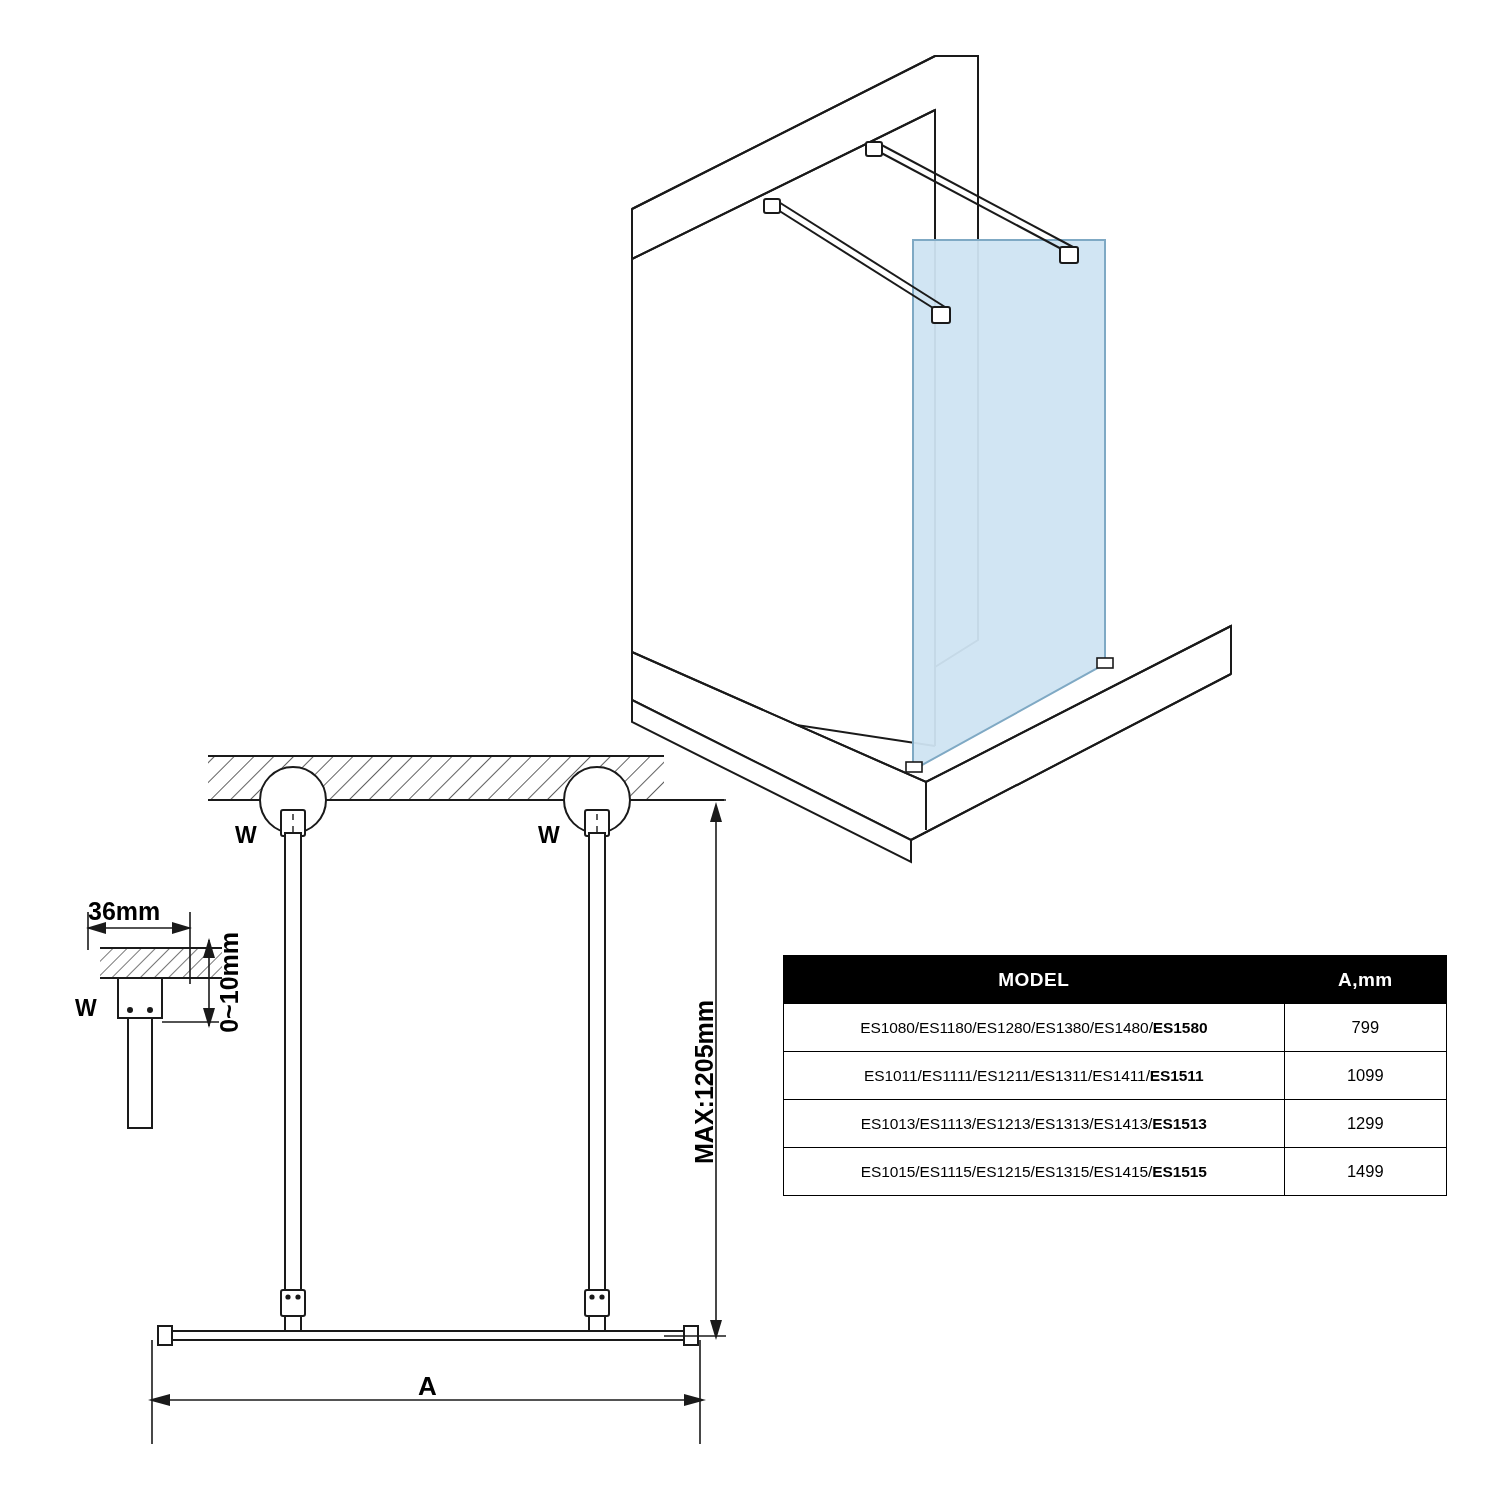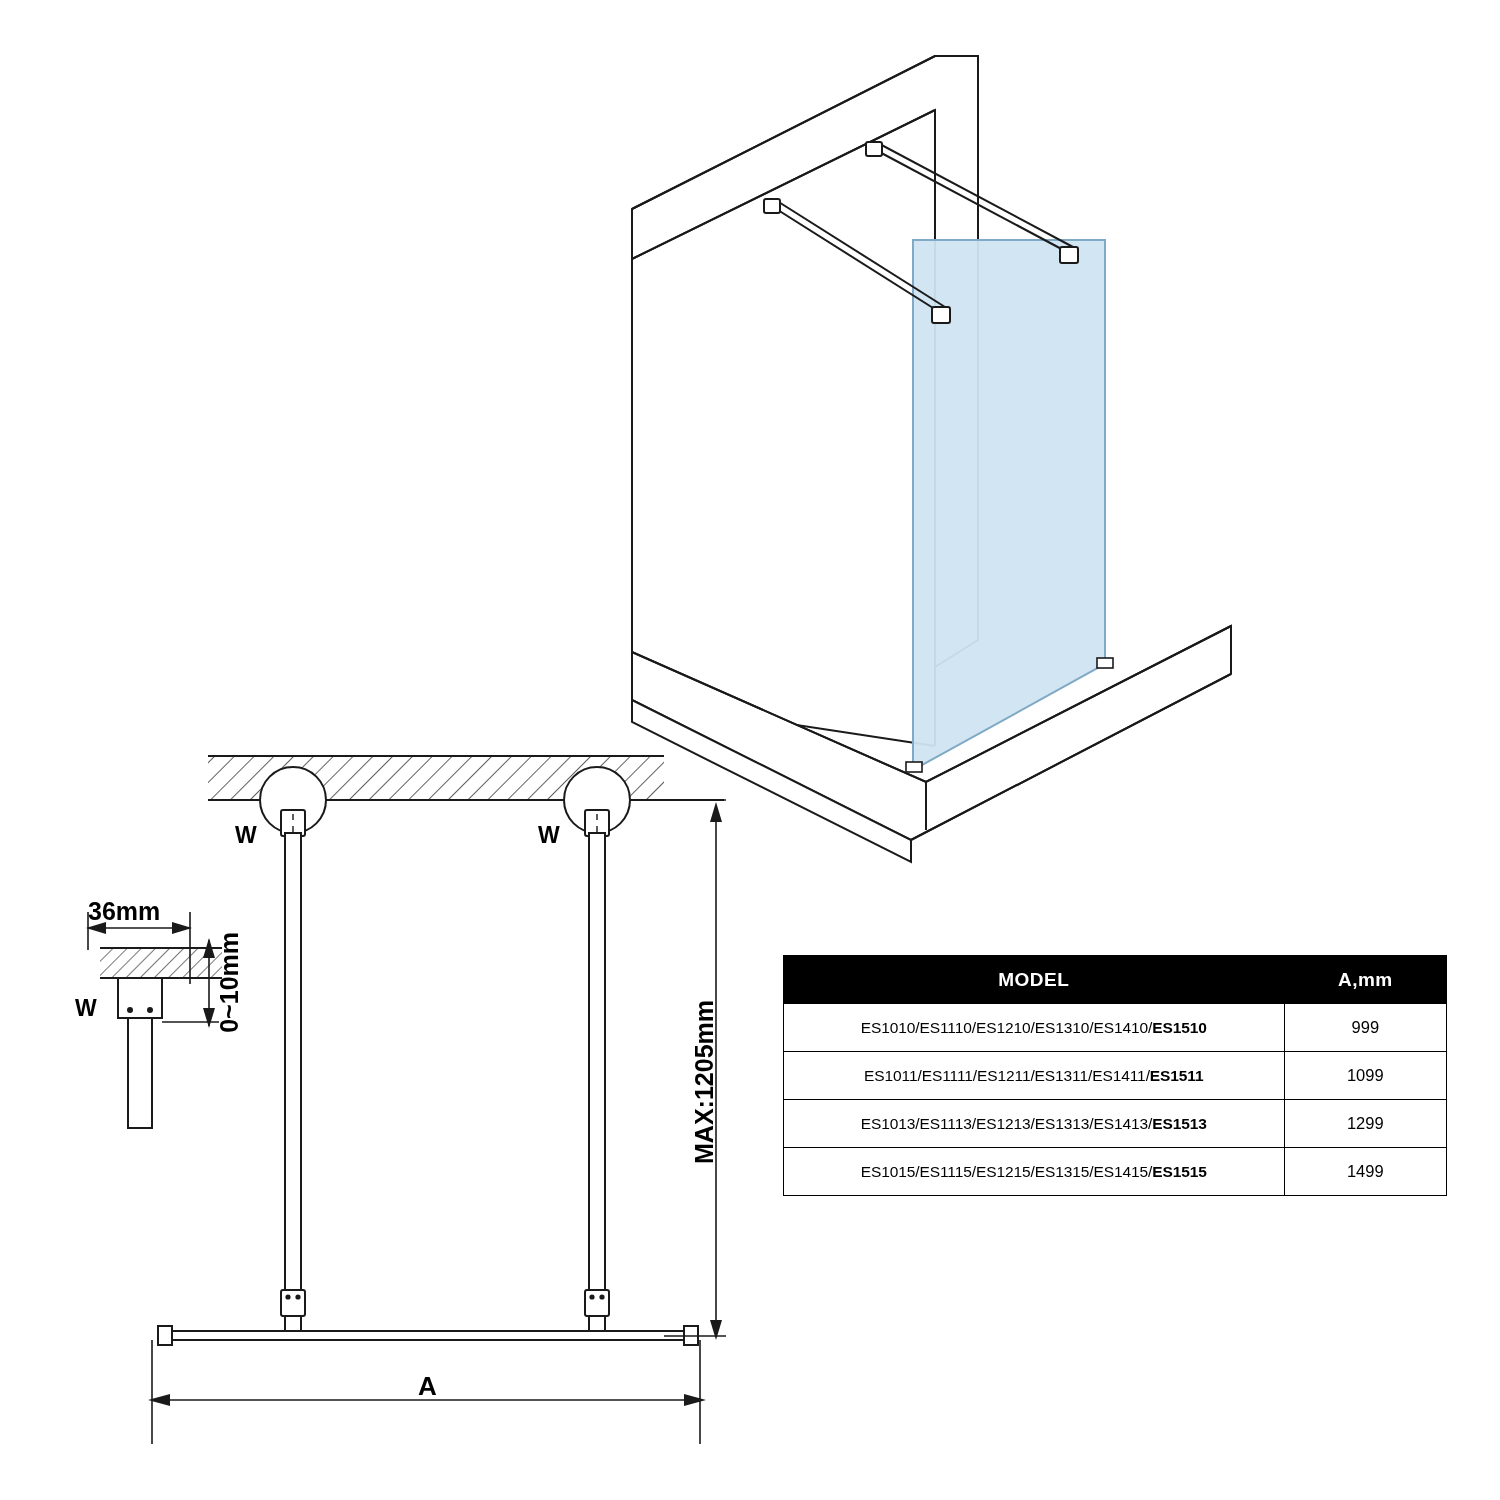--- a/index.html
+++ b/index.html
@@ -249,22 +249,22 @@
 
   <table id="spec-table">
     <thead>
       <tr>
         <th class="model-head">MODEL</th>
         <th class="a-head">A,mm</th>
       </tr>
     </thead>
     <tbody id="spec-table-body">
         <tr>
-          <td class="model-cell"><span>ES1010/ES1110/ES1210/ES1310/ES1410/</span><span class="last">ES1510</span></td>
-          <td class="a-cell">999</td>
+          <td class="model-cell"><span>ES1080/ES1180/ES1280/ES1380/ES1480/</span><span class="last">ES1580</span></td>
+          <td class="a-cell">799</td>
         </tr>
         <tr>
           <td class="model-cell"><span>ES1011/ES1111/ES1211/ES1311/ES1411/</span><span class="last">ES1511</span></td>
           <td class="a-cell">1099</td>
         </tr>
         <tr>
           <td class="model-cell"><span>ES1013/ES1113/ES1213/ES1313/ES1413/</span><span class="last">ES1513</span></td>
           <td class="a-cell">1299</td>
         </tr>
         <tr>

